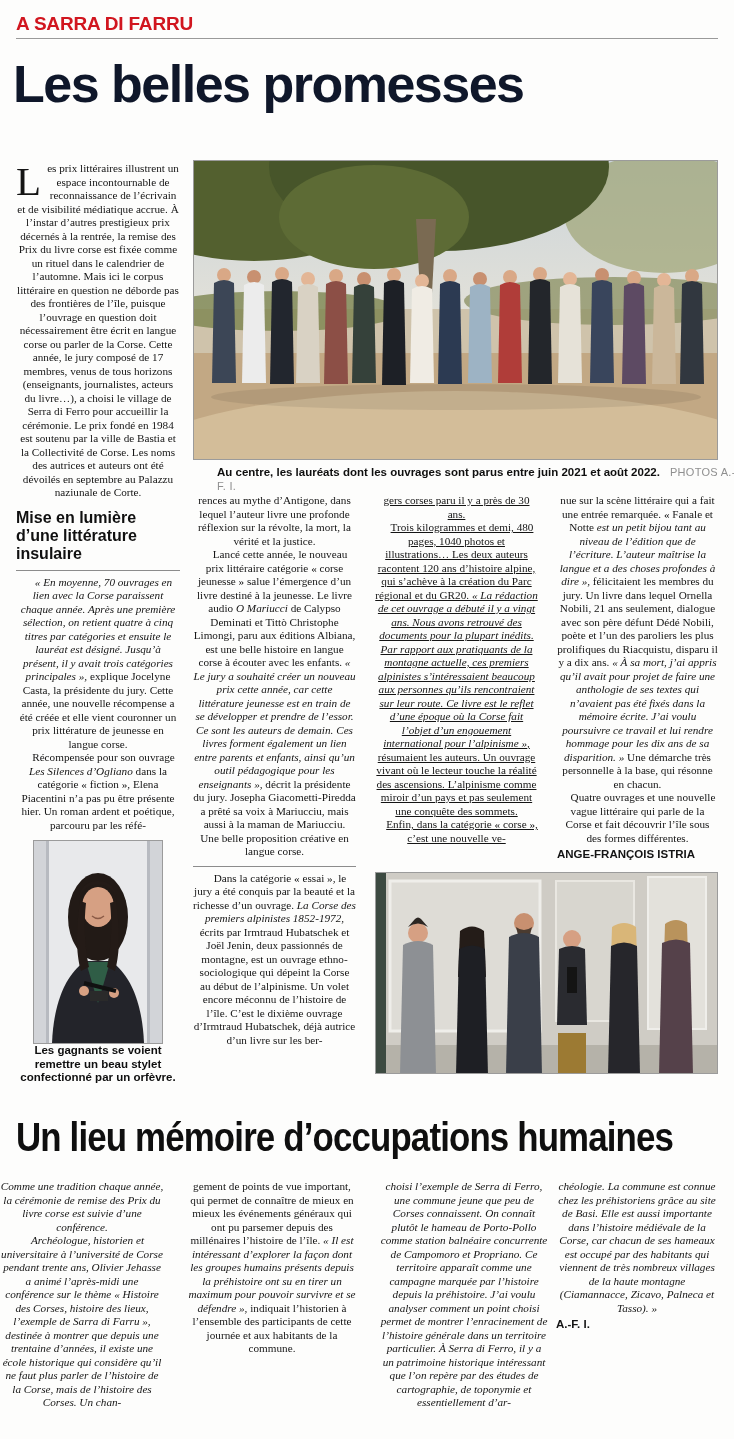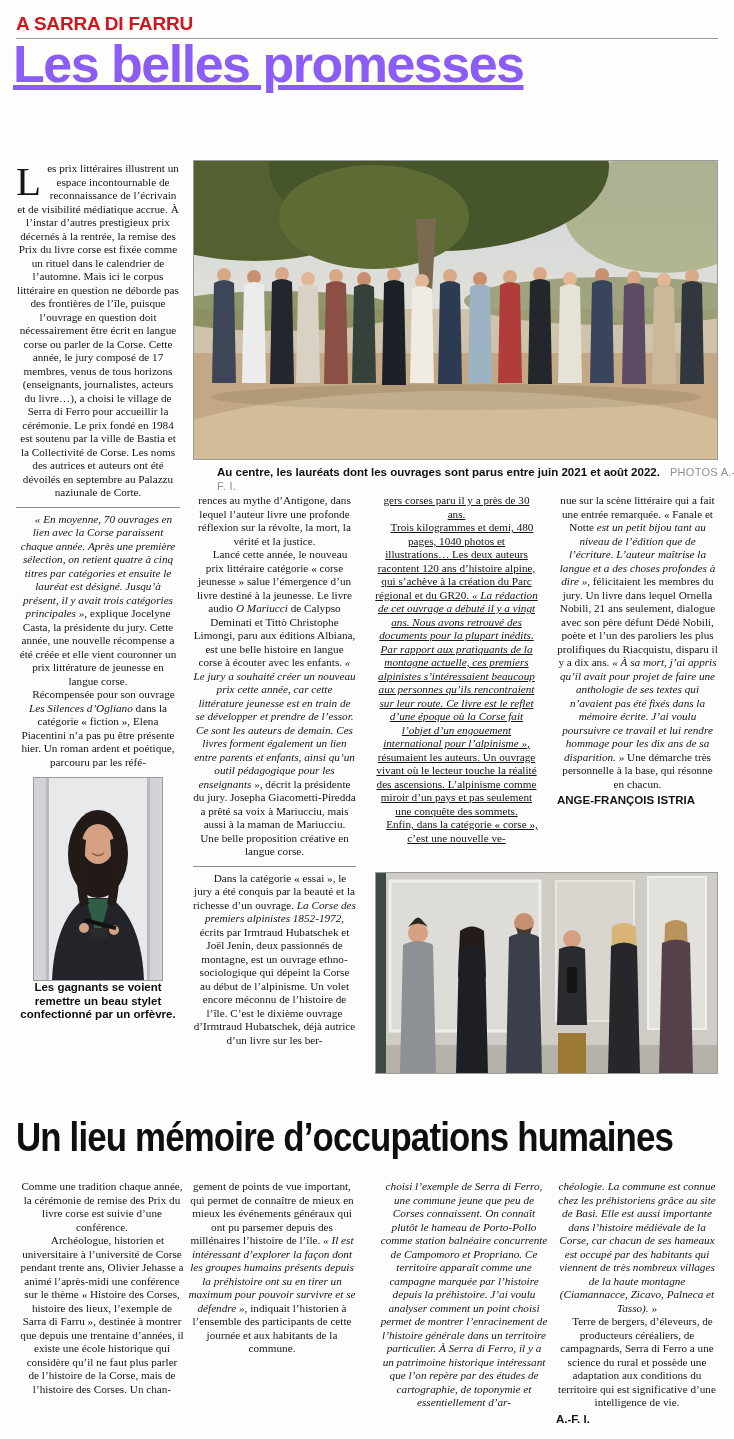--- a/index.html
+++ b/index.html
@@ -2,22 +2,22 @@
 <html lang="fr"><head>
 <meta charset="utf-8">
 <style>
   html,body{margin:0;padding:0;background:#ffffff;}
   .page{position:relative;width:734px;height:1439px;background:#fdfdfc;overflow:hidden;
         font-family:"Liberation Serif",serif;color:#141414;}
   .abs{position:absolute;}
   
   .kicker{left:16px;top:13px;font:bold 19px/22px "Liberation Sans",sans-serif;color:#d1161f;letter-spacing:-.2px;}
   .krule{left:16px;top:38px;width:702px;border-top:1px solid #9a9a9a;height:0;}
-  .headline1{left:13px;top:40px;width:716px;margin:0;font:bold 52px/49px "Liberation Sans",sans-serif;
-             color:#8b5cf6;letter-spacing:-1.5px;text-decoration:underline;}
+  .headline1{left:13px;top:60px;width:716px;margin:0;font:bold 52px/49px "Liberation Sans",sans-serif;
+             color:#0f172a;letter-spacing:-1.5px;}
   .headline1 span{display:block;}
   .headline2{left:16px;top:1114px;margin:0;font:bold 41px/46px "Liberation Sans",sans-serif;color:#0f0f0f;
              letter-spacing:-1px;white-space:nowrap;transform:scaleX(.85);transform-origin:0 0;}
   
   .bodycol{font-size:11.2px;line-height:13.5px;text-align:justify;}
   .bodycol p{margin:0;text-align:center;}
   .bodycol p.ind{text-indent:11px;}
   .it{font-style:italic;}
   .dropcap{float:left;font-size:41px;line-height:33px;padding:3px 5px 0 0;font-weight:normal;}
   .subhead{margin:9px 0 0 0;font:bold 16px/18px "Liberation Sans",sans-serif;text-align:left;color:#101010;}
@@ -33,21 +33,21 @@
   .portrait-cap{margin-top:7px;}
   
   .colA{left:16px;top:162px;width:164px;}
   .photo1{left:193px;top:160px;width:525px;height:300px;}
   .cap1{left:193px;top:466px;width:525px;}
   .colB{left:193px;top:494px;width:163px;}
   .colC{left:375px;top:494px;width:163px;text-decoration:underline;}
   .colD{left:557px;top:494px;width:161px;}
   .photo3{left:375px;top:872px;width:343px;height:202px;}
   .cap3{left:375px;top:1082px;width:343px;}
-  .b1{left:20px;top:1180px;width:164px;}
+  .b1{left:0;top:1180px;width:164px;font-style:italic;}
   .b2{left:188px;top:1180px;width:168px;}
   .b3{left:380px;top:1180px;width:168px;}
   .b4{left:556px;top:1180px;width:162px;}
 </style>
 </head>
 <body>
 
 <div class="page">
 
   <div class="abs kicker">A SARRA DI FARRU</div>
@@ -148,20 +148,21 @@
           </g>
       </g>
     </svg>
   </div>
   <div class="abs caption cap1">
     <span>Au centre, les lauréats dont les ouvrages sont parus entre juin 2021 et août 2022.</span><span class="credit">PHOTOS A.-F. I.</span>
   </div>
 
   <div class="abs bodycol colA">
     <p><span class="dropcap">L</span><span>es prix littéraires illustrent un espace incontournable de reconnaissance de l’écrivain et de visibilité médiatique accrue. À l’instar d’autres prestigieux prix décernés à la rentrée, la remise des Prix du livre corse est fixée comme un rituel dans le calendrier de l’automne. Mais ici le corpus littéraire en question ne déborde pas des frontières de l’île, puisque l’ouvrage en question doit nécessairement être écrit en langue corse ou parler de la Corse. Cette année, le jury composé de 17 membres, venus de tous horizons (enseignants, journalistes, acteurs du livre…), a choisi le village de Serra di Ferro pour accueillir la cérémonie. Le prix fondé en 1984 est soutenu par la ville de Bastia et la Collectivité de Corse. Les noms des autrices et auteurs ont été dévoilés en septembre au Palazzu naziunale de Corte.</span></p>
+    <h2 class="subhead">Mise en lumière d’une littérature insulaire</h2>
     <div class="subrule"></div>
     <p class="ind"><span class="it">« En moyenne, 70 ouvrages en lien avec la Corse paraissent chaque année. Après une première sélection, on retient quatre à cinq titres par catégories et ensuite le lauréat est désigné. Jusqu’à présent, il y avait trois catégories principales », </span><span>explique Jocelyne Casta, la présidente du jury. Cette année, une nouvelle récompense a été créée et elle vient couronner un prix littérature de jeunesse en langue corse.</span></p>
     <p class="ind"><span>Récompensée pour son ouvrage </span><span class="it">Les Silences d’Ogliano</span><span> dans la catégorie « fiction », Elena Piacentini n’a pas pu être présente hier. Un roman ardent et poétique, parcouru par les réfé-</span></p>
     <div class="portrait photo">
       <svg viewBox="0 0 128 202" width="128" height="202">
         <rect width="128" height="202" fill="#e8e9eb"></rect>
         <rect width="12" height="202" fill="#d2d4d8"></rect>
         <rect x="116" width="12" height="202" fill="#d2d4d8"></rect>
         <rect x="12" width="3" height="202" fill="#b7bac0"></rect>
         <rect x="113" width="3" height="202" fill="#b7bac0"></rect>
@@ -192,20 +193,21 @@
   </div>
 
   <div class="abs bodycol colC">
     <p><span>gers corses paru il y a près de 30 ans.</span></p>
     <p class="ind"><span>Trois kilogrammes et demi, 480 pages, 1040 photos et illustrations… Les deux auteurs racontent 120 ans d’histoire alpine, qui s’achève à la création du Parc régional et du GR20. </span><span class="it">« La rédaction de cet ouvrage a débuté il y a vingt ans. Nous avons retrouvé des documents pour la plupart inédits. Par rapport aux pratiquants de la montagne actuelle, ces premiers alpinistes s’intéressaient beaucoup aux personnes qu’ils rencontraient sur leur route. Ce livre est le reflet d’une époque où la Corse fait l’objet d’un engouement international pour l’alpinisme »</span><span>, résumaient les auteurs. Un ouvrage vivant où le lecteur touche la réalité des ascensions. L’alpinisme comme miroir d’un pays et pas seulement une conquête des sommets.</span></p>
     <p class="ind"><span>Enfin, dans la catégorie « corse », c’est une nouvelle ve-</span></p>
   </div>
 
   <div class="abs bodycol colD">
     <p><span>nue sur la scène littéraire qui a fait une entrée remarquée. « Fanale et Notte </span><span class="it">est un petit bijou tant au niveau de l’édition que de l’écriture. L’auteur maîtrise la langue et a des choses profondes à dire »</span><span>, félicitaient les membres du jury. Un livre dans lequel Ornella Nobili, 21 ans seulement, dialogue avec son père défunt Dédé Nobili, poète et l’un des paroliers les plus prolifiques du Riacquistu, disparu il y a dix ans. </span><span class="it">« À sa mort, j’ai appris qu’il avait pour projet de faire une anthologie de ses textes qui n’avaient pas été fixés dans la mémoire écrite. J’ai voulu poursuivre ce travail et lui rendre hommage pour les dix ans de sa disparition. »</span><span> Une démarche très personnelle à la base, qui résonne en chacun.</span></p>
+    <p class="ind"><span>Quatre ouvrages et une nouvelle vague littéraire qui parle de la Corse et fait découvrir l’île sous des formes différentes.</span></p>
     <div class="byline">ANGE-FRANÇOIS ISTRIA</div>
   </div>
 
   <div class="abs photo photo3">
     <svg viewBox="0 0 343 202" width="343" height="202">
       <rect width="343" height="202" fill="#cfccc5"></rect>
       <rect x="14" y="8" width="150" height="150" fill="#dedcd6" stroke="#efeeea" stroke-width="3"></rect>
       <rect x="180" y="8" width="78" height="140" fill="#d8d6cf" stroke="#e9e7e1" stroke-width="2"></rect>
       <rect x="272" y="4" width="58" height="152" fill="#e3e1db" stroke="#efeeea" stroke-width="2"></rect>
       <rect y="172" width="343" height="30" fill="#b5b2a9"></rect>
@@ -256,17 +258,16 @@
   <div class="abs bodycol b2">
     <p><span>gement de points de vue important, qui permet de connaître de mieux en mieux les événements généraux qui ont pu parsemer depuis des millénaires l’histoire de l’île. </span><span class="it">« Il est intéressant d’explorer la façon dont les groupes humains présents depuis la préhistoire ont su en tirer un maximum pour pouvoir survivre et se défendre »</span><span>, indiquait l’historien à l’ensemble des participants de cette journée et aux habitants de la commune.</span></p>
   </div>
 
   <div class="abs bodycol b3">
     <p><span class="it">choisi l’exemple de Serra di Ferro, une commune jeune que peu de Corses connaissent. On connaît plutôt le hameau de Porto-Pollo comme station balnéaire concurrente de Campomoro et Propriano. Ce territoire apparaît comme une campagne marquée par l’histoire depuis la préhistoire. J’ai voulu analyser comment un point choisi permet de montrer l’enracinement de l’histoire générale dans un territoire particulier. À Serra di Ferro, il y a un patrimoine historique intéressant que l’on repère par des études de cartographie, de toponymie et essentiellement d’ar-</span></p>
   </div>
 
   <div class="abs bodycol b4">
     <p><span class="it">chéologie. La commune est connue chez les préhistoriens grâce au site de Basi. Elle est aussi importante dans l’histoire médiévale de la Corse, car chacun de ses hameaux est occupé par des habitants qui viennent de très nombreux villages de la haute montagne (Ciamannacce, Zicavo, Palneca et Tasso). »</span></p>
-    <p class="ind"><span>Terre de bergers, d’éleveurs, de producteurs céréaliers, de campagnards, Serra di Ferro a une science du rural et possède une adaptation aux conditions du territoire qui est significative d’une intelligence de vie.</span></p>
     <div class="byline">A.-F. I.</div>
   </div>
 
 </div>
 
 </body></html>

